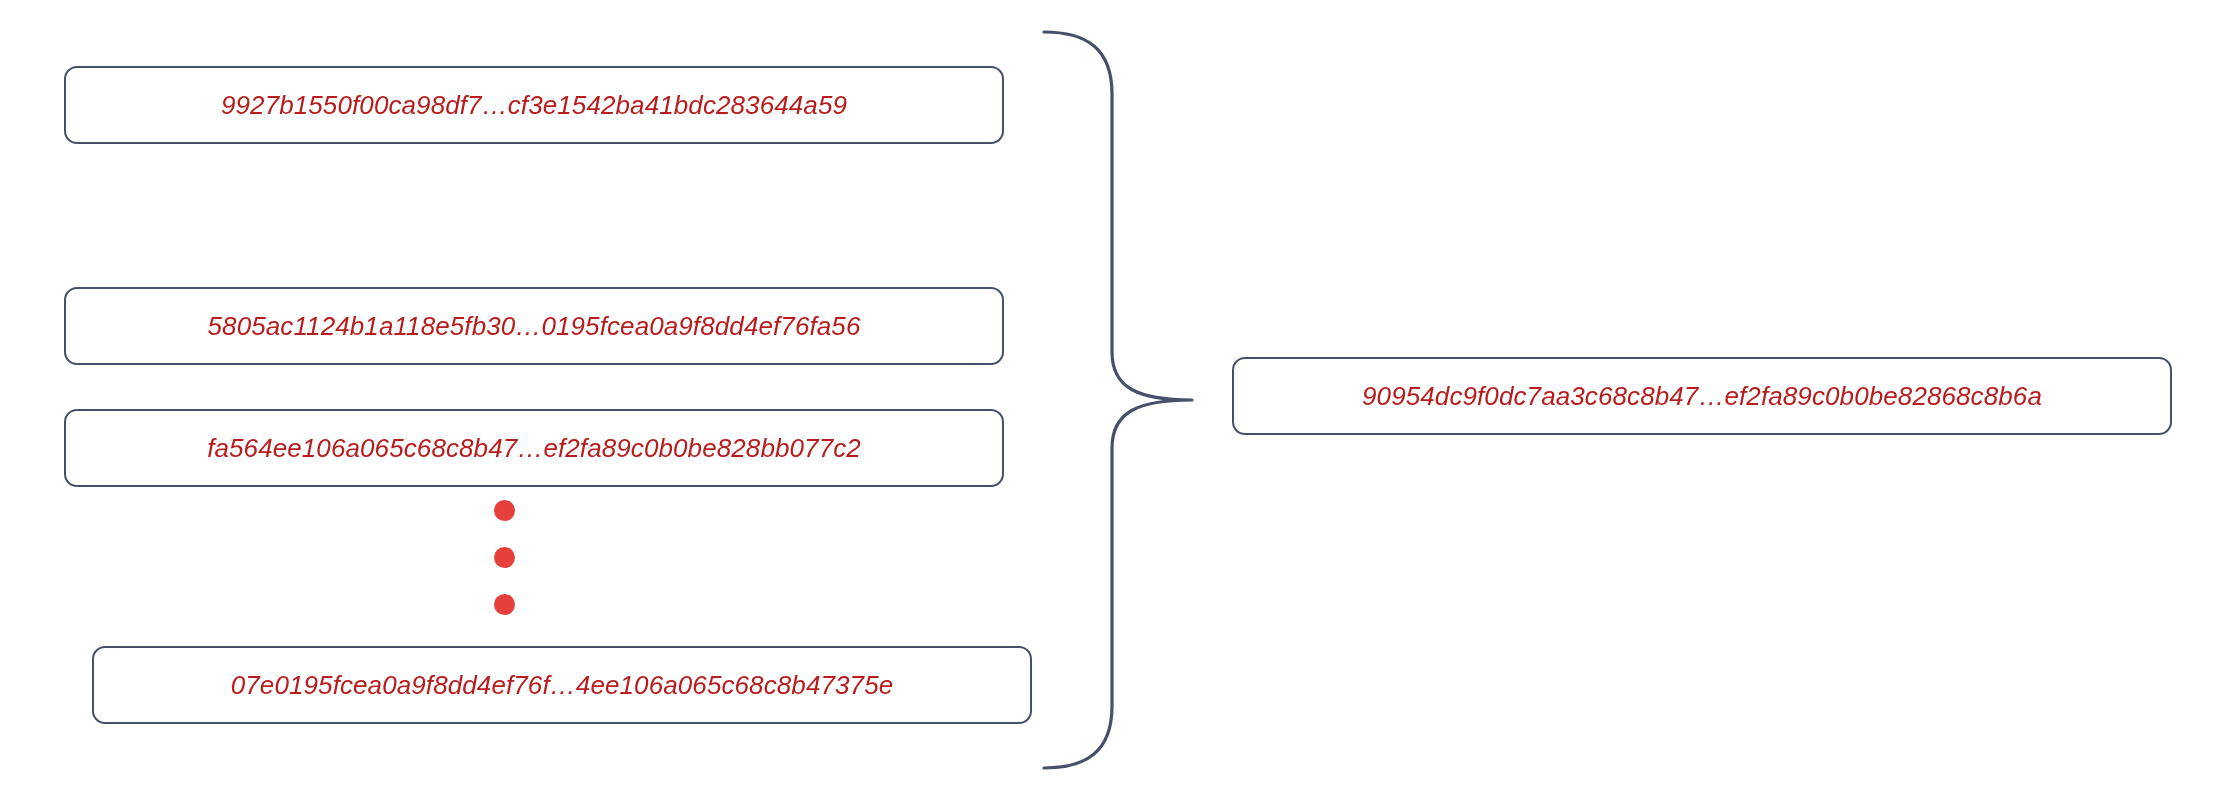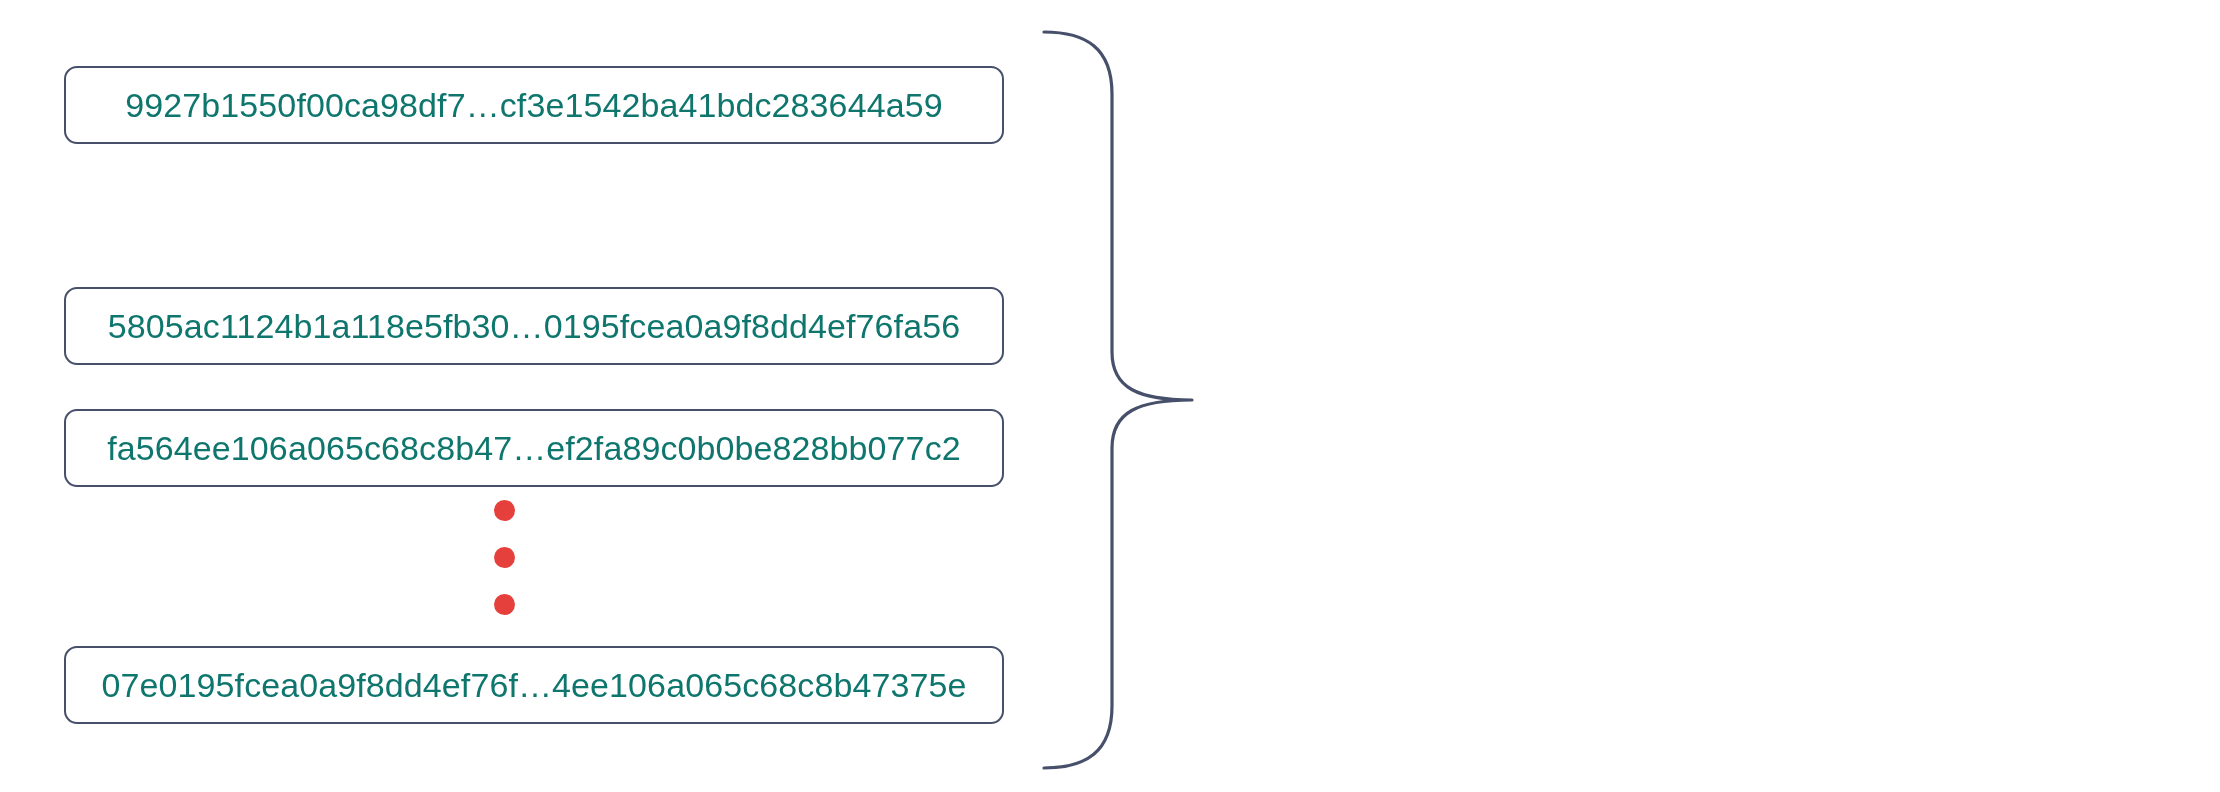--- a/index.html
+++ b/index.html
@@ -24,39 +24,40 @@
     box-sizing: border-box;
     border: 2.6px solid #47506a;
     border-radius: 13px;
     background: #ffffff;
     display: flex;
     align-items: center;
     justify-content: center;
   }
   .hash-box .hash-text {
     font-family: "Liberation Sans", sans-serif;
-    font-size: 34px;
+    font-size: 26px;
     line-height: 1;
-    color: #0f766e;
+    color: #b91c1c;
     letter-spacing: 0.1px;
     white-space: nowrap;
     text-align: center;
+    font-style: italic;
   }
 
   
   .left-box {
     left: 64px;
     width: 940px;
     height: 78px;
   }
   .left-box.b0 { top: 66px; }
   .left-box.b1 { top: 176px; }
   .left-box.b2 { top: 287px; }
   .left-box.b3 { top: 397px; margin-top: 12px; }
-  .left-box.b4 { top: 646px; }
+  .left-box.b4 { top: 646px; margin-left: 28px; }
 
   
   .right-box {
     left: 1232px;
     top: 357px;
     width: 940px;
     height: 78px;
   }
 
   
@@ -122,14 +123,17 @@
       <path d="M 2 10
                C 44 10, 70 26, 70 72
                L 70 330
                C 70 366, 96 378, 150 378
                C 96 378, 70 390, 70 426
                L 70 684
                C 70 730, 44 746, 2 746" fill="none" stroke="#47506a" stroke-width="3.2" stroke-linecap="round" stroke-linejoin="round"></path>
     </svg>
   </div>
 
+  <div class="hash-box right-box">
+    <span class="hash-text">90954dc9f0dc7aa3c68c8b47…ef2fa89c0b0be82868c8b6a</span>
+  </div>
 
 </div>
 
 </body></html>

